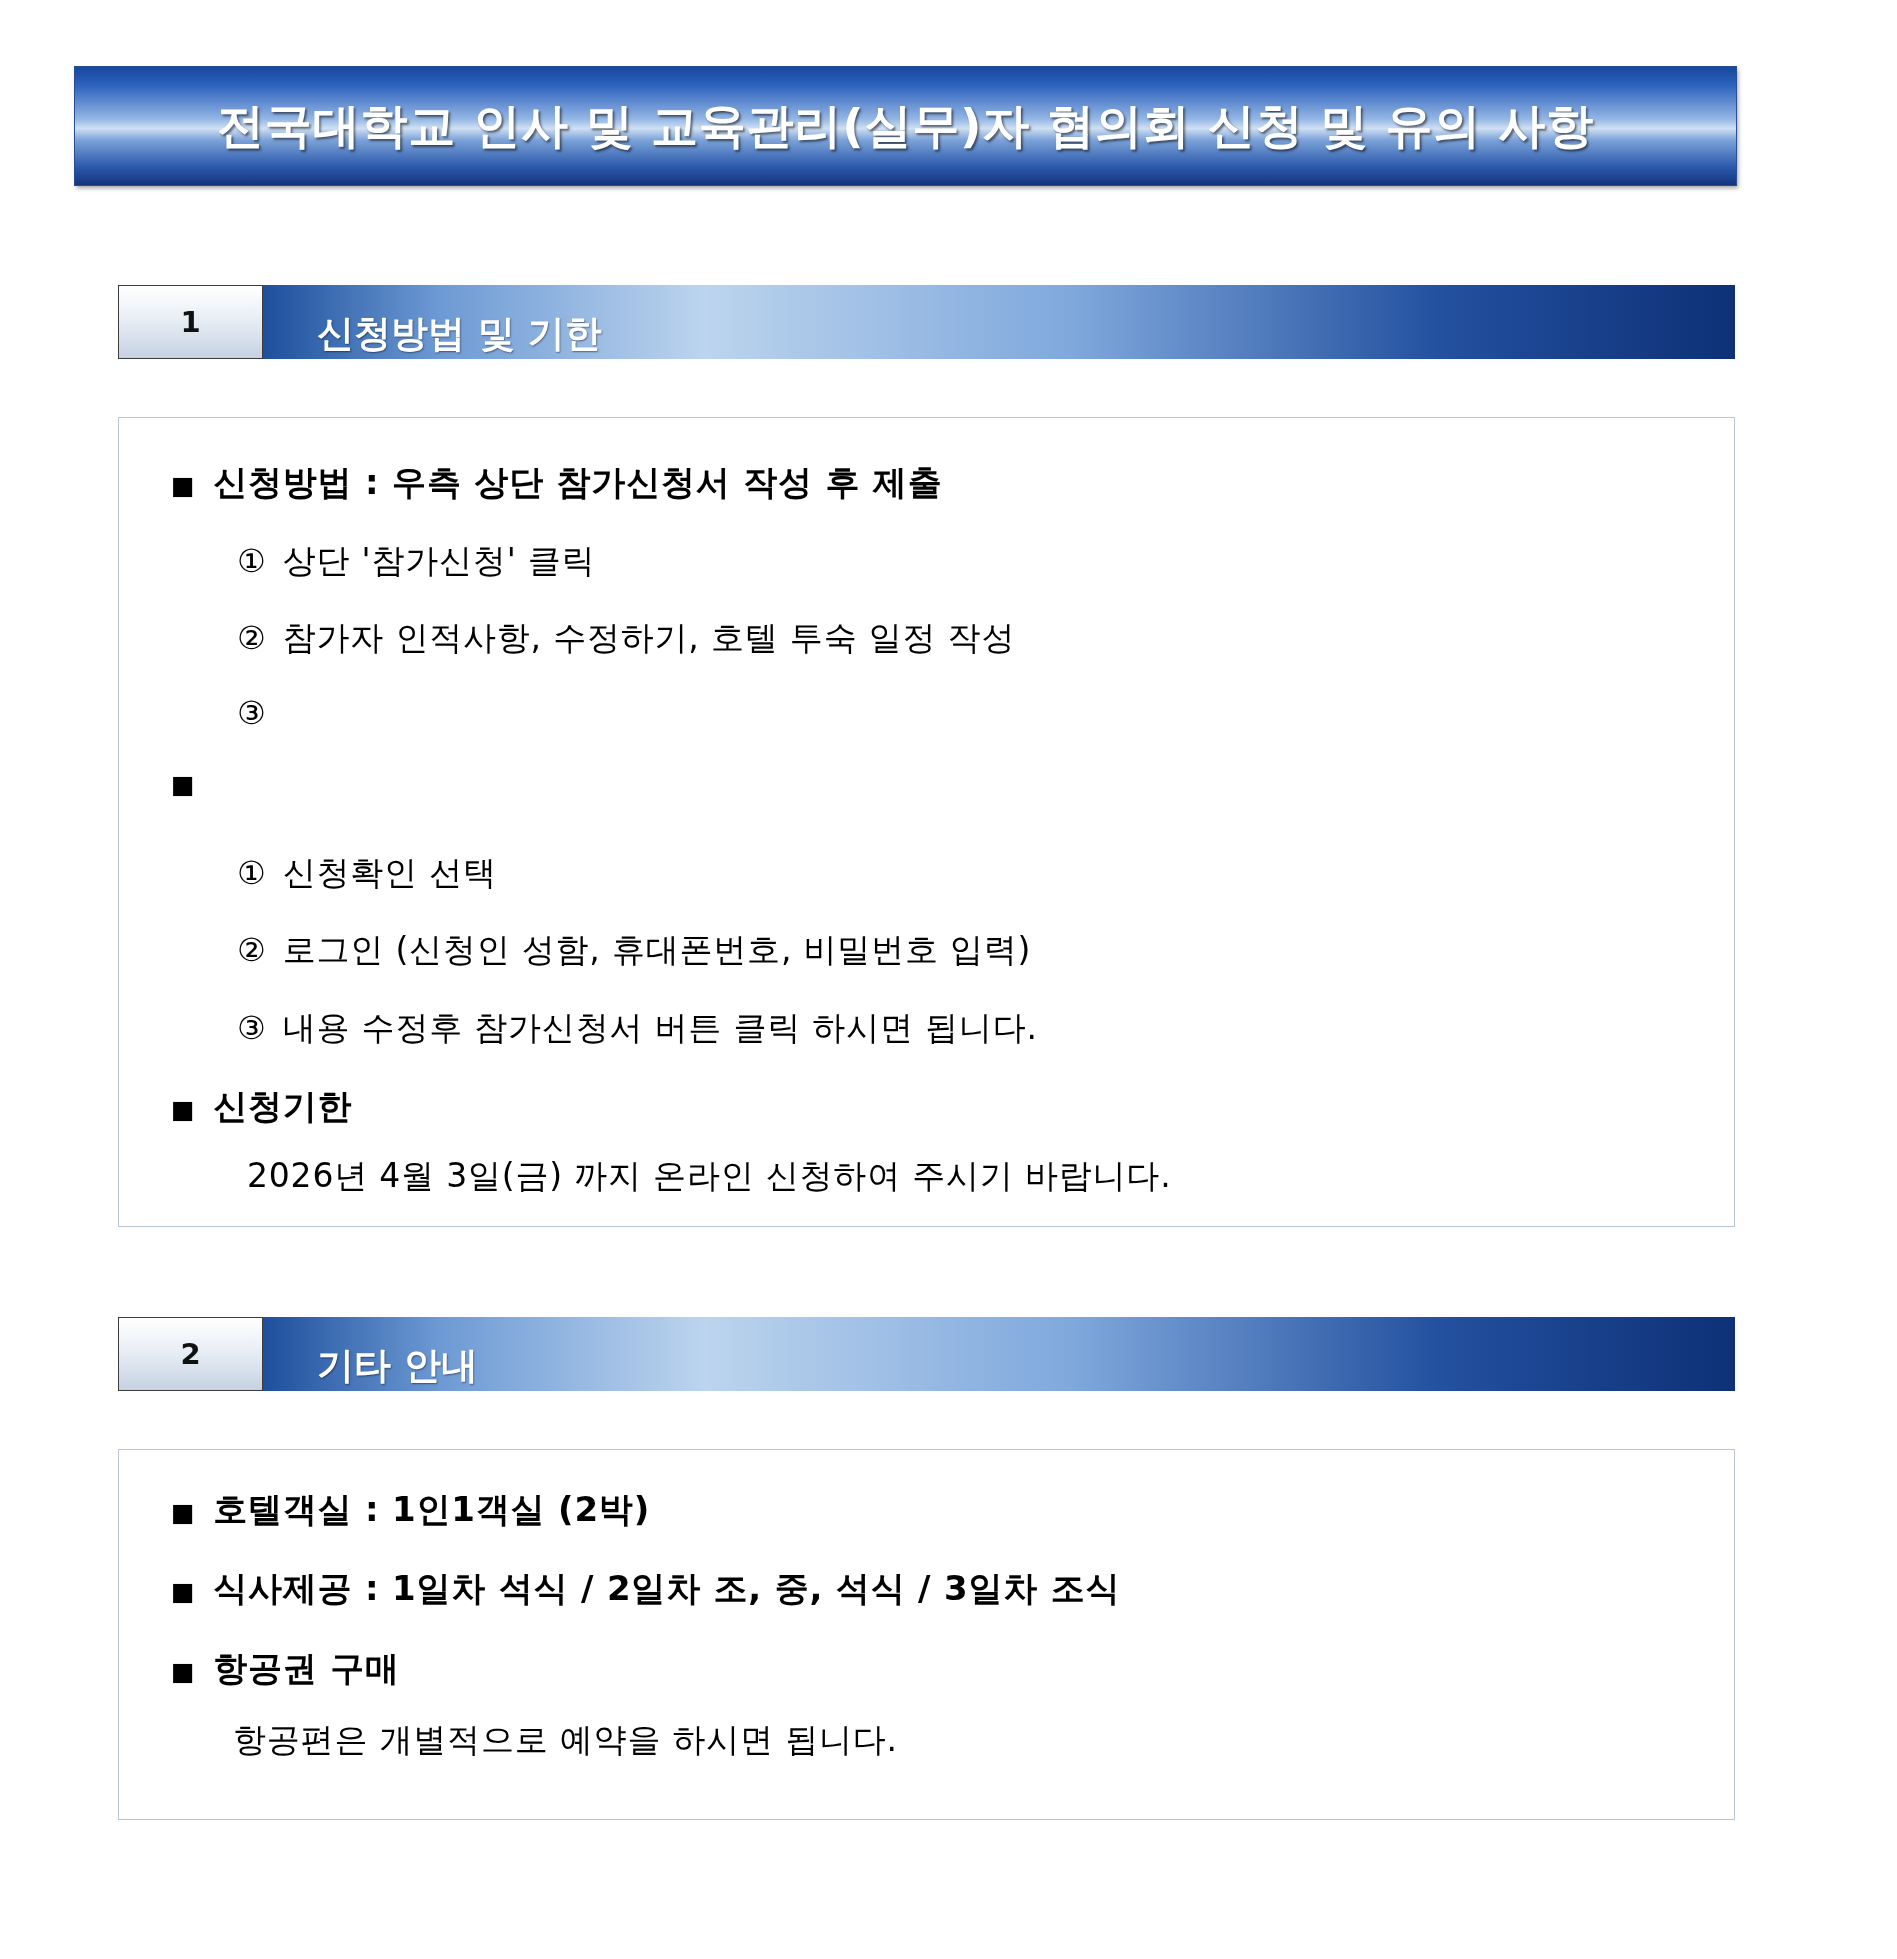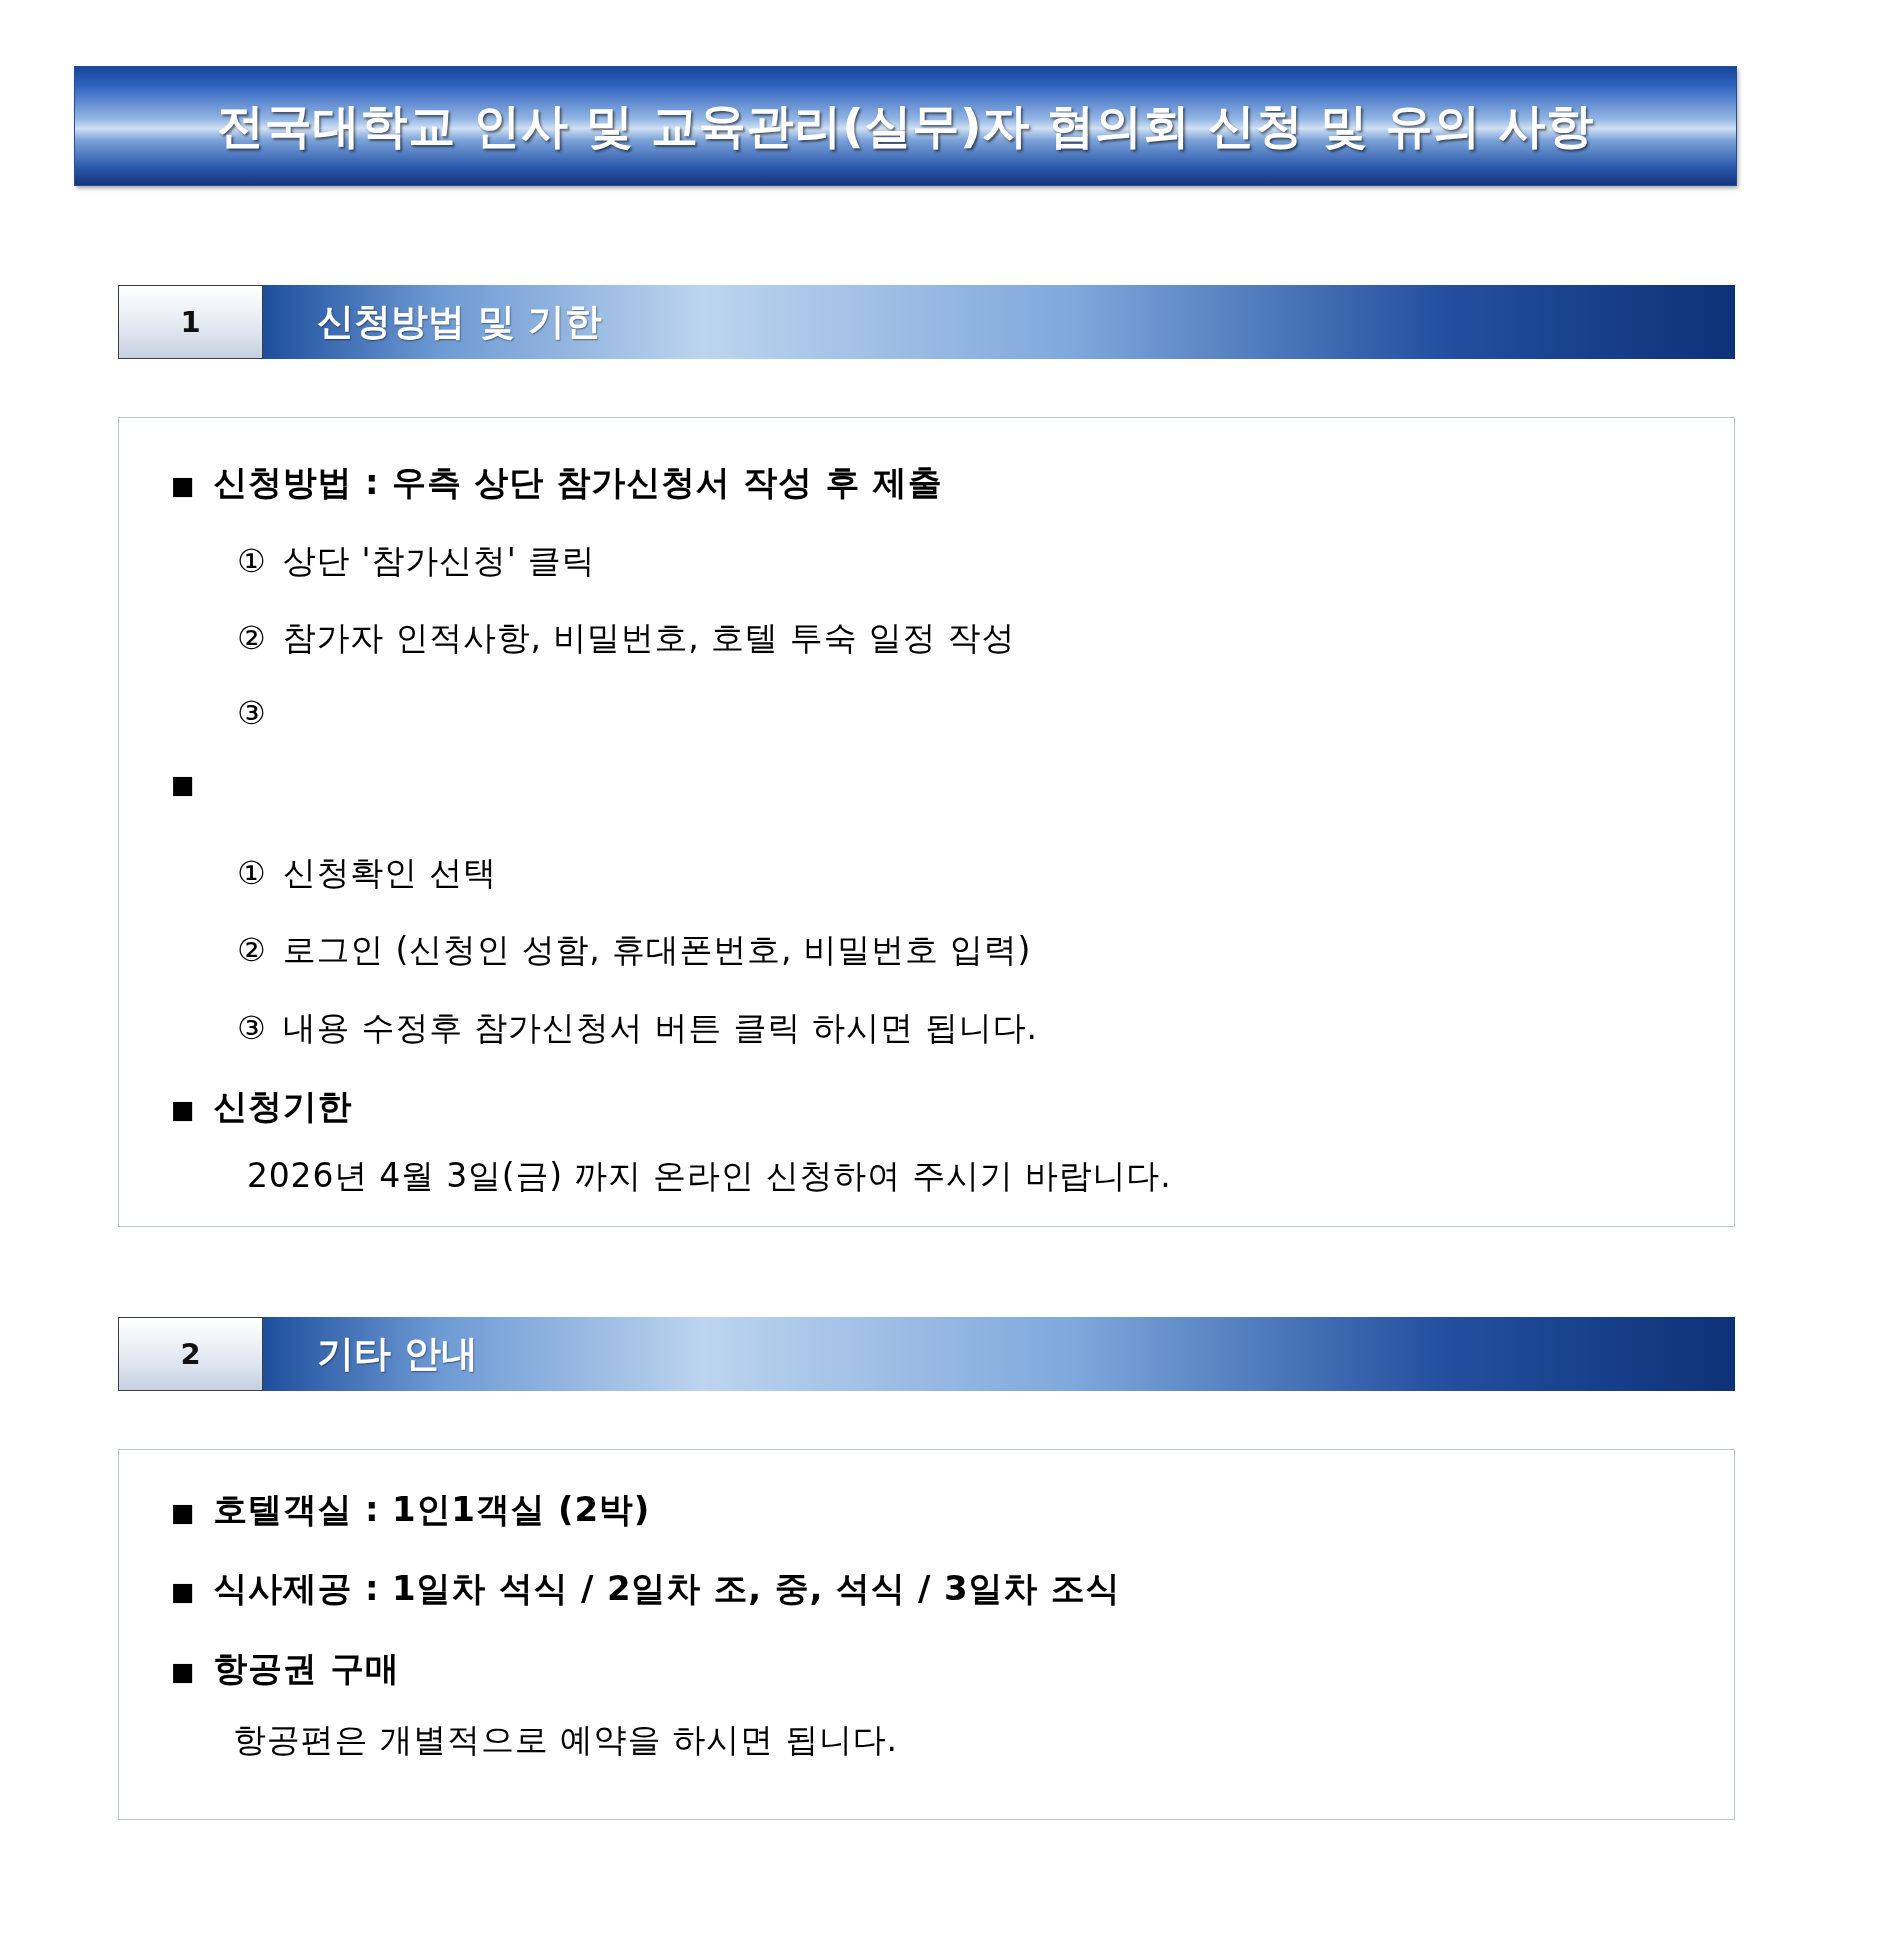--- a/index.html
+++ b/index.html
@@ -69,21 +69,21 @@
     justify-content: center;
     font-size: 29px;
     font-weight: bold;
     color: #111111;
     box-sizing: border-box;
   }
   .section-bar {
     flex: 1;
     background: linear-gradient(to right, #1e4f9c 0%, #6d9ad4 12%, #bcd4ee 30%, #7fa8dc 55%, #23509f 80%, #0e3177 100%);
     display: flex;
-    align-items: center;
+    align-items: flex-end;
     box-sizing: border-box;
   }
   .section-bar-text {
     font-size: 37px;
     font-weight: bold;
     color: #ffffff;
     margin-left: 54px;
     text-shadow: 0.8px 0.8px 1.7px rgba(0,0,0,0.45);
     white-space: nowrap;
   }
@@ -149,21 +149,21 @@
       <span class="lvl1">신청방법 : 우측 상단 참가신청서 작성 후 제출</span>
     </div>
 
     <div class="line" style="position:absolute; left:118px; top:121px;">
       <span class="circ">①</span>
       <span class="lvl2">상단 '참가신청' 클릭</span>
     </div>
 
     <div class="line" style="position:absolute; left:118px; top:198px;">
       <span class="circ">②</span>
-      <span class="lvl2">참가자 인적사항, 비밀번호, 호텔 투숙 일정 작성</span>
+      <span class="lvl2">참가자 인적사항, 수정하기, 호텔 투숙 일정 작성</span>
     </div>
 
     <div class="line" style="position:absolute; left:118px; top:276px;">
       <span class="circ">③</span>
     </div>
 
     <div class="line" style="position:absolute; left:52px; top:354px;">
       <span class="bullet-sq">■</span>
     </div>
 

